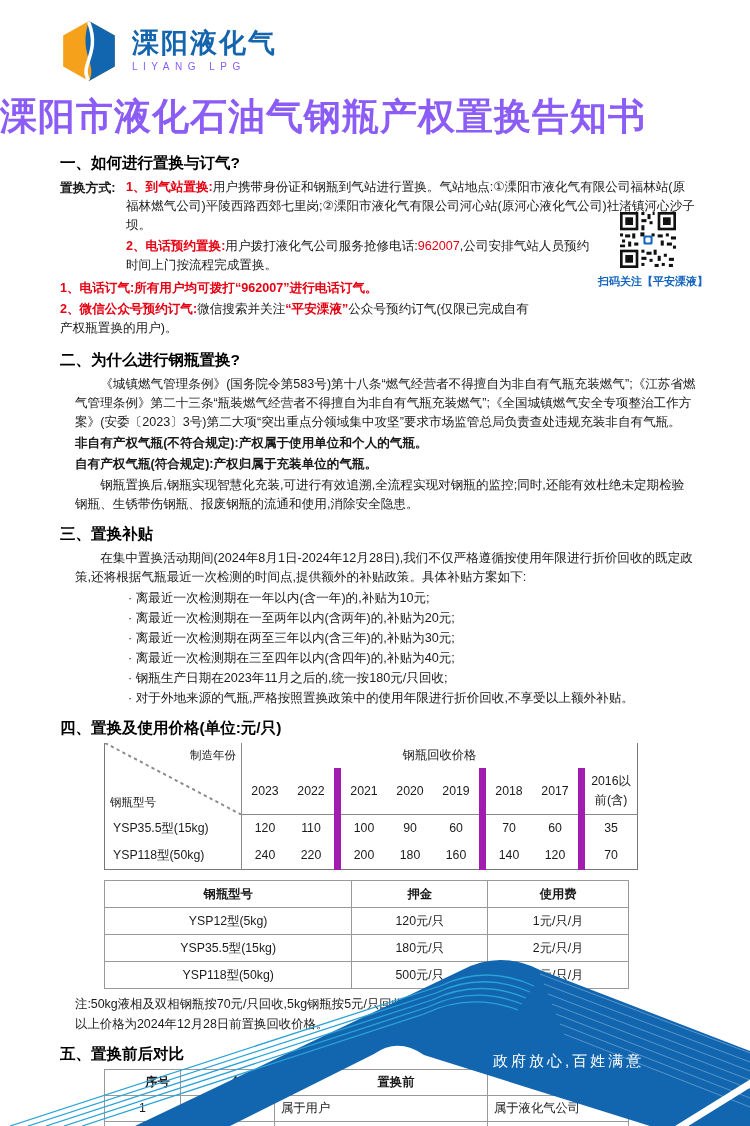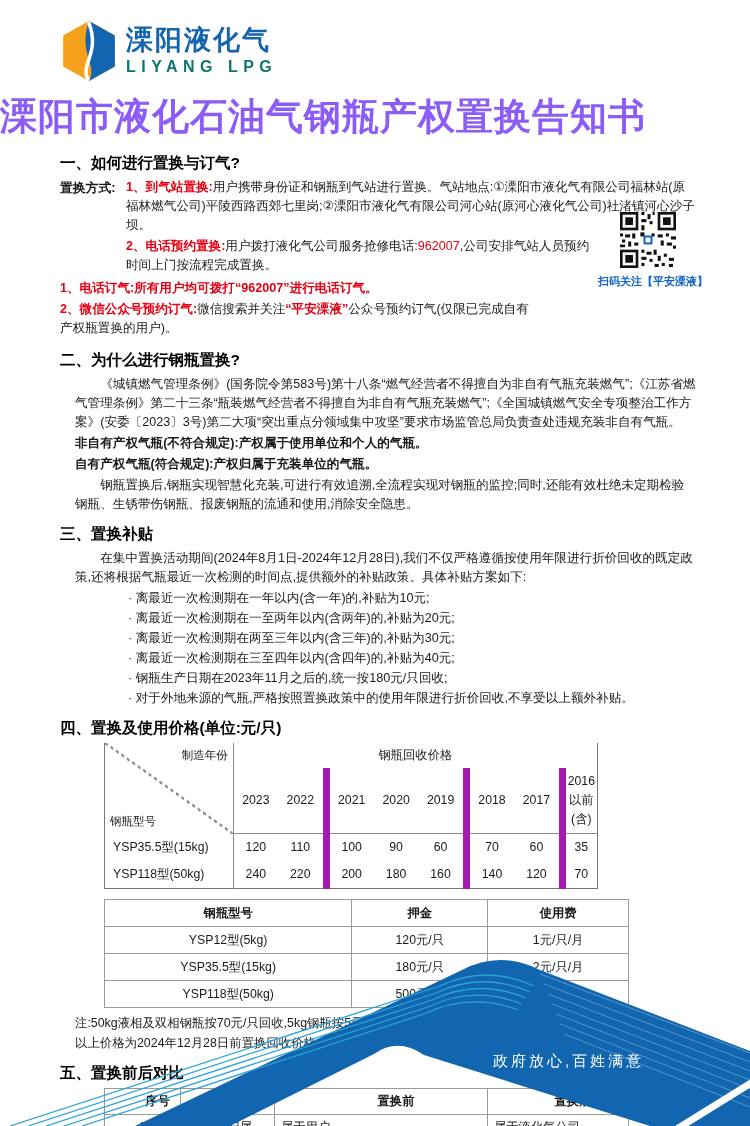--- a/index.html
+++ b/index.html
@@ -8,23 +8,23 @@
     width:750px;height:1126px;
     margin:0 auto;
     background:#ffffff;
     overflow:hidden;
     font-family:"Liberation Sans","DejaVu Sans",sans-serif;
     color:#1a1a1a;
   }
   
   .brand{position:absolute;left:60px;top:20px;display:flex;align-items:center;}
   .brand .hex{width:58px;height:62px;}
-  .brand .brand-text{margin-left:8px;line-height:1;}
+  .brand .brand-text{margin-left:14px;line-height:1;}
   .brand .cn{font-size:27px;font-weight:bold;color:#1464ae;letter-spacing:2px;}
-  .brand .en{font-size:16px;font-weight:bold;color:#0f766e;letter-spacing:5.5px;margin-top:5px;}
+  .brand .en{font-size:10px;font-weight:normal;color:#8b5cf6;letter-spacing:5.5px;margin-top:5px;}
   .doc-title{
     position:absolute;left:0;top:92px;width:750px;
     text-align:left;font-size:37px;font-weight:800;color:#8b5cf6;
     letter-spacing:1px;
   }
   
   .content{position:absolute;left:60px;top:143px;width:636px;}
   .sec-heading{font-size:15.5px;font-weight:bold;color:#000;margin:10px 0 6px 0;}
   .body-txt{font-size:12.6px;line-height:19px;}
   .red{color:#e60012;font-weight:bold;}
@@ -41,21 +41,21 @@
   .qr-caption{margin-top:6px;font-size:11px;font-weight:bold;color:#1565c0;white-space:nowrap;}
   
   .para{margin:0 0 2px 15px;text-indent:2em;}
   .boldline{margin:0 0 2px 15px;font-weight:bold;}
   .bullets{margin:2px 0 2px 68px;padding:0;list-style:none;}
   .bullets li{margin:0 0 1px 0;}
   
   table{border-collapse:collapse;font-size:12.3px;color:#1a1a1a;}
   .tbl{margin:4px 0 0 44px;}
   
-  .recycle{width:494px;border:1px solid #777;border-top:none;}
+  .recycle{width:534px;border:1px solid #777;border-top:none;}
   .recycle th,.recycle td{font-weight:normal;padding:4px 2px;text-align:center;}
   .recycle .caption-cell{font-size:12.3px;padding:3px 0;}
   .recycle .grp{border-right:7px solid #a21caf;}
   .recycle .years th{border-bottom:1px solid #8a8a8a;}
   .recycle td.model{text-align:left;padding-left:8px;border-right:1px solid #8a8a8a;}
   .diag{position:relative;width:132px;height:48px;padding:0;border-right:1px solid #8a8a8a;}
   .diag svg{position:absolute;left:0;top:0;width:100%;height:100%;}
   .diag .d-top{position:absolute;top:3px;right:5px;font-size:11.5px;}
   .diag .d-bottom{position:absolute;bottom:3px;left:5px;font-size:11.5px;}
   

